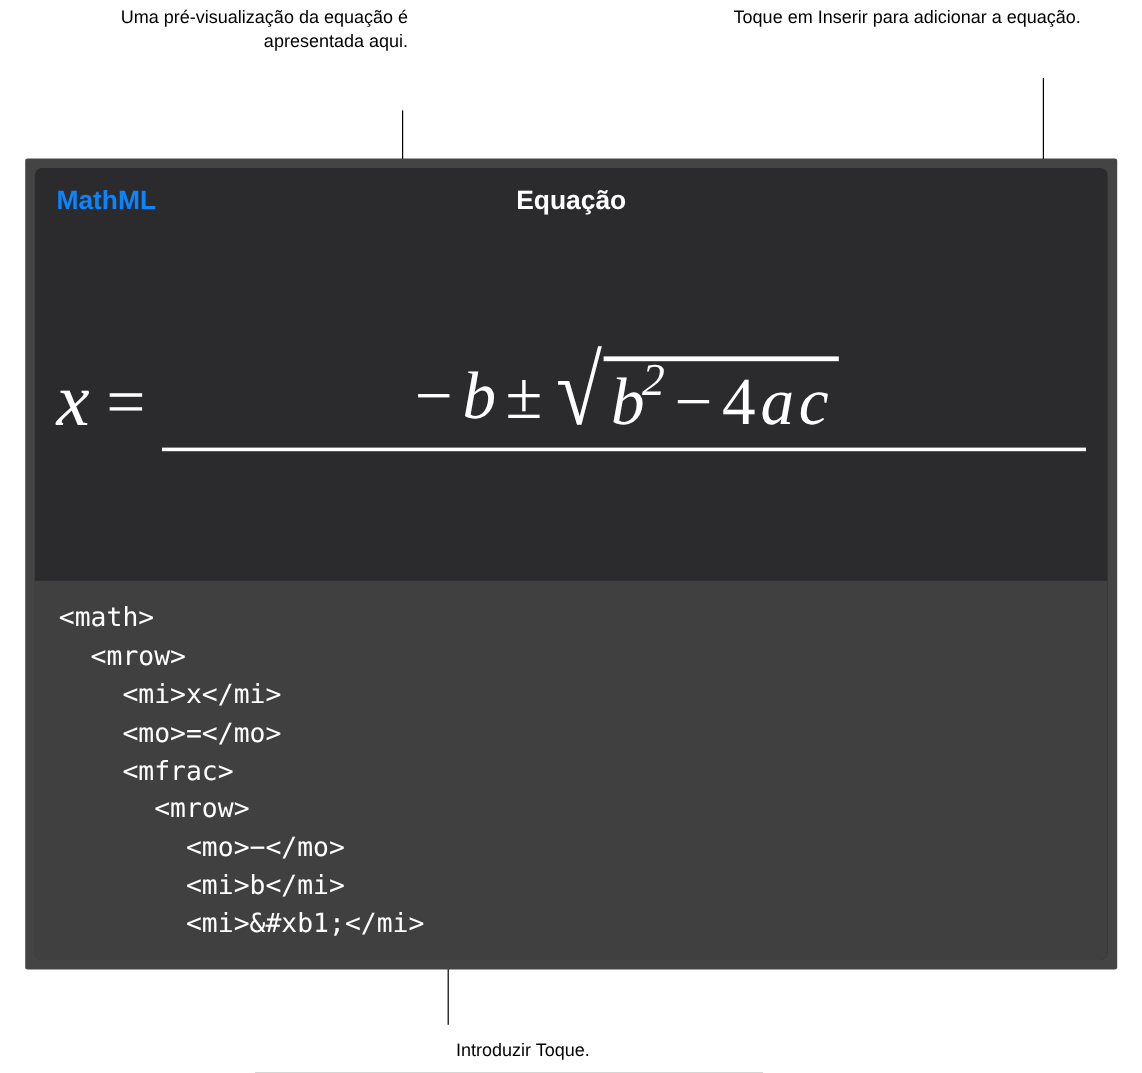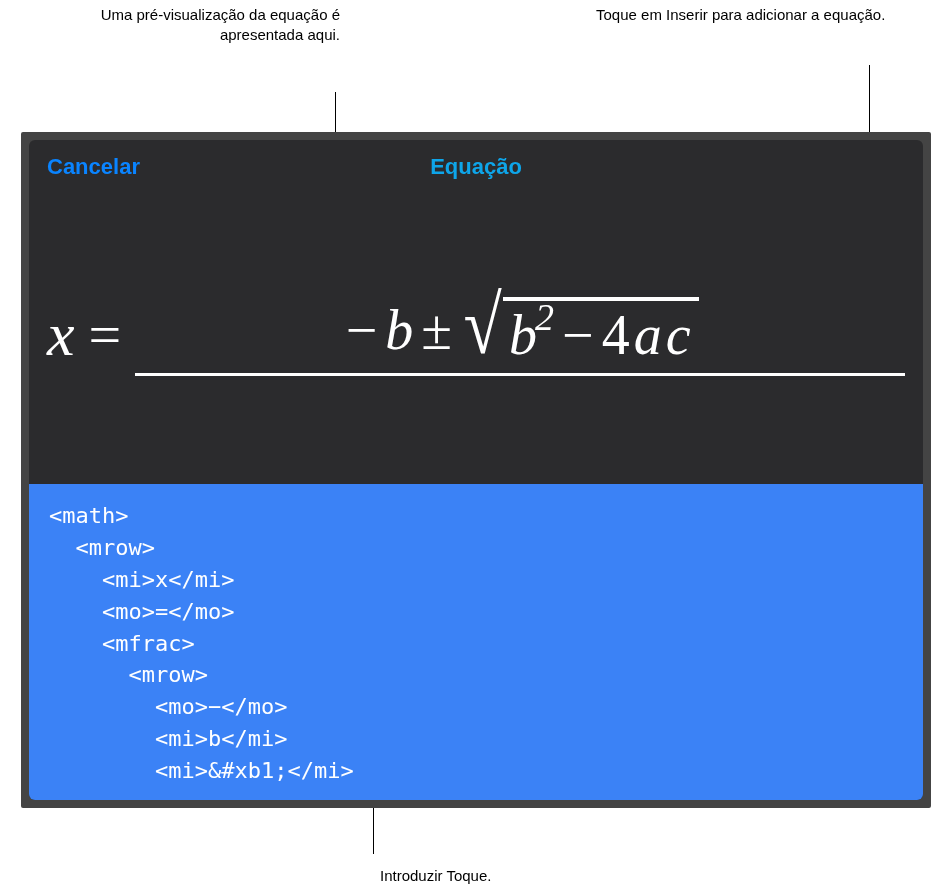--- a/index.html
+++ b/index.html
@@ -24,21 +24,21 @@
     .callout-top-left {
       top: 5px;
       left: 50px;
       width: 290px;
       text-align: right;
     }
     .callout-top-right {
       top: 5px;
       right: 36px;
       width: 320px;
-      text-align: left;
+      text-align: center;
     }
     .callout-bottom {
       bottom: 8px;
       left: 380px;
       width: 300px;
       text-align: left;
     }
     .callout-line {
       position: absolute;
       background: #000;
@@ -115,21 +115,21 @@
       display: flex;
       align-items: center;
       justify-content: center;
       cursor: pointer;
     }
     .undo-icon svg {
       width: 28px;
       height: 28px;
     }
     .title {
-      color: #0ea5e9;
+      color: #ffffff;
       font-size: 22px;
       font-weight: 600;
       position: absolute;
       left: 50%;
       transform: translateX(-50%);
     }
     .insert-btn {
       color: #0a84ff;
       font-size: 22px;
       font-weight: 600;
@@ -210,21 +210,21 @@
     }
     .sup {
       font-size: 38px;
       vertical-align: super;
       position: relative;
       top: -18px;
       margin-left: -6px;
     }
     .code-area {
       flex: 1;
-      background: #3b82f6;
+      background: #404040;
       padding: 16px 20px;
       color: #ffffff;
       font-family: 'SF Mono', 'Menlo', 'Consolas', monospace;
       font-size: 22px;
       line-height: 1.45;
       overflow: hidden;
       white-space: pre;
     }
   </style>
 </head>
@@ -238,21 +238,21 @@
 <div class="callout-line line-preview-h"></div>
 <div class="callout-line line-preview-v2"></div>
 <div class="callout-line line-insert-v"></div>
 <div class="callout-line line-mathml-v"></div>
 
 <div class="app-container">
   <div class="app-panel">
 
     <div class="toolbar">
       <span class="title">Equação</span>
-      <span class="insert-btn">Cancelar</span>
+      <span class="insert-btn">MathML</span>
     </div>
 
     <div class="preview-area">
       <div class="equation-render">
         <span class="eq-x">x</span>
         <span class="eq-equals">=</span>
         <span class="fraction">
           <span class="numerator">
             <span class="op">−</span>
             <span>b</span>

